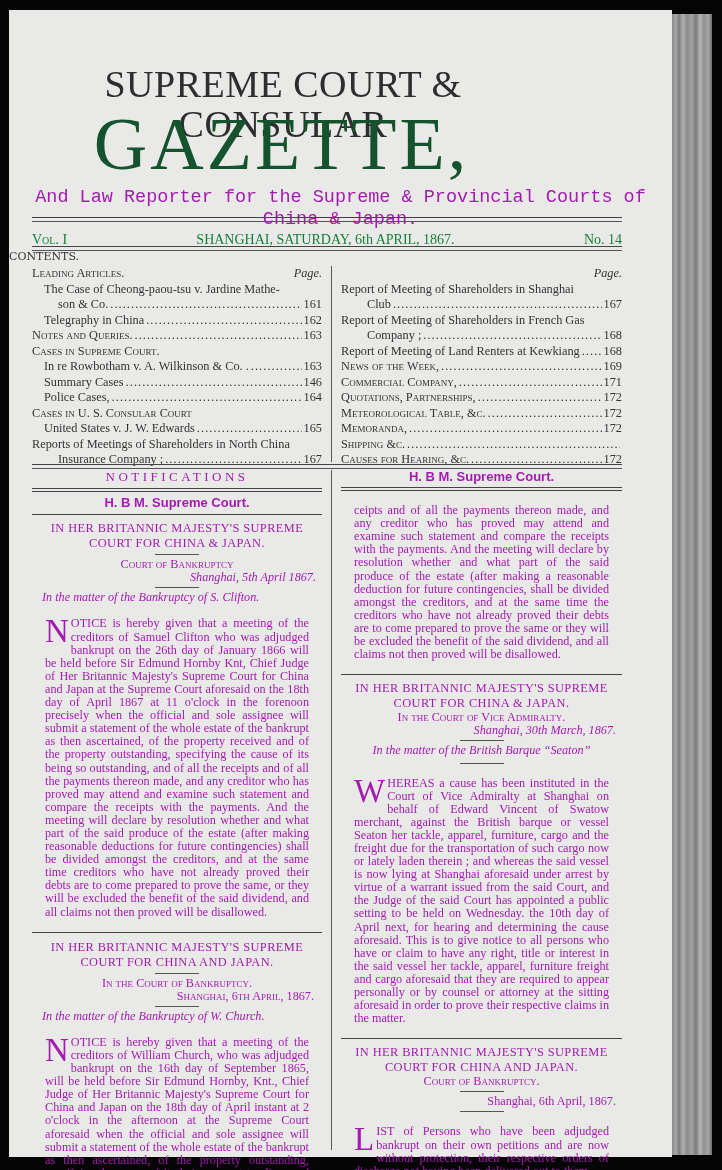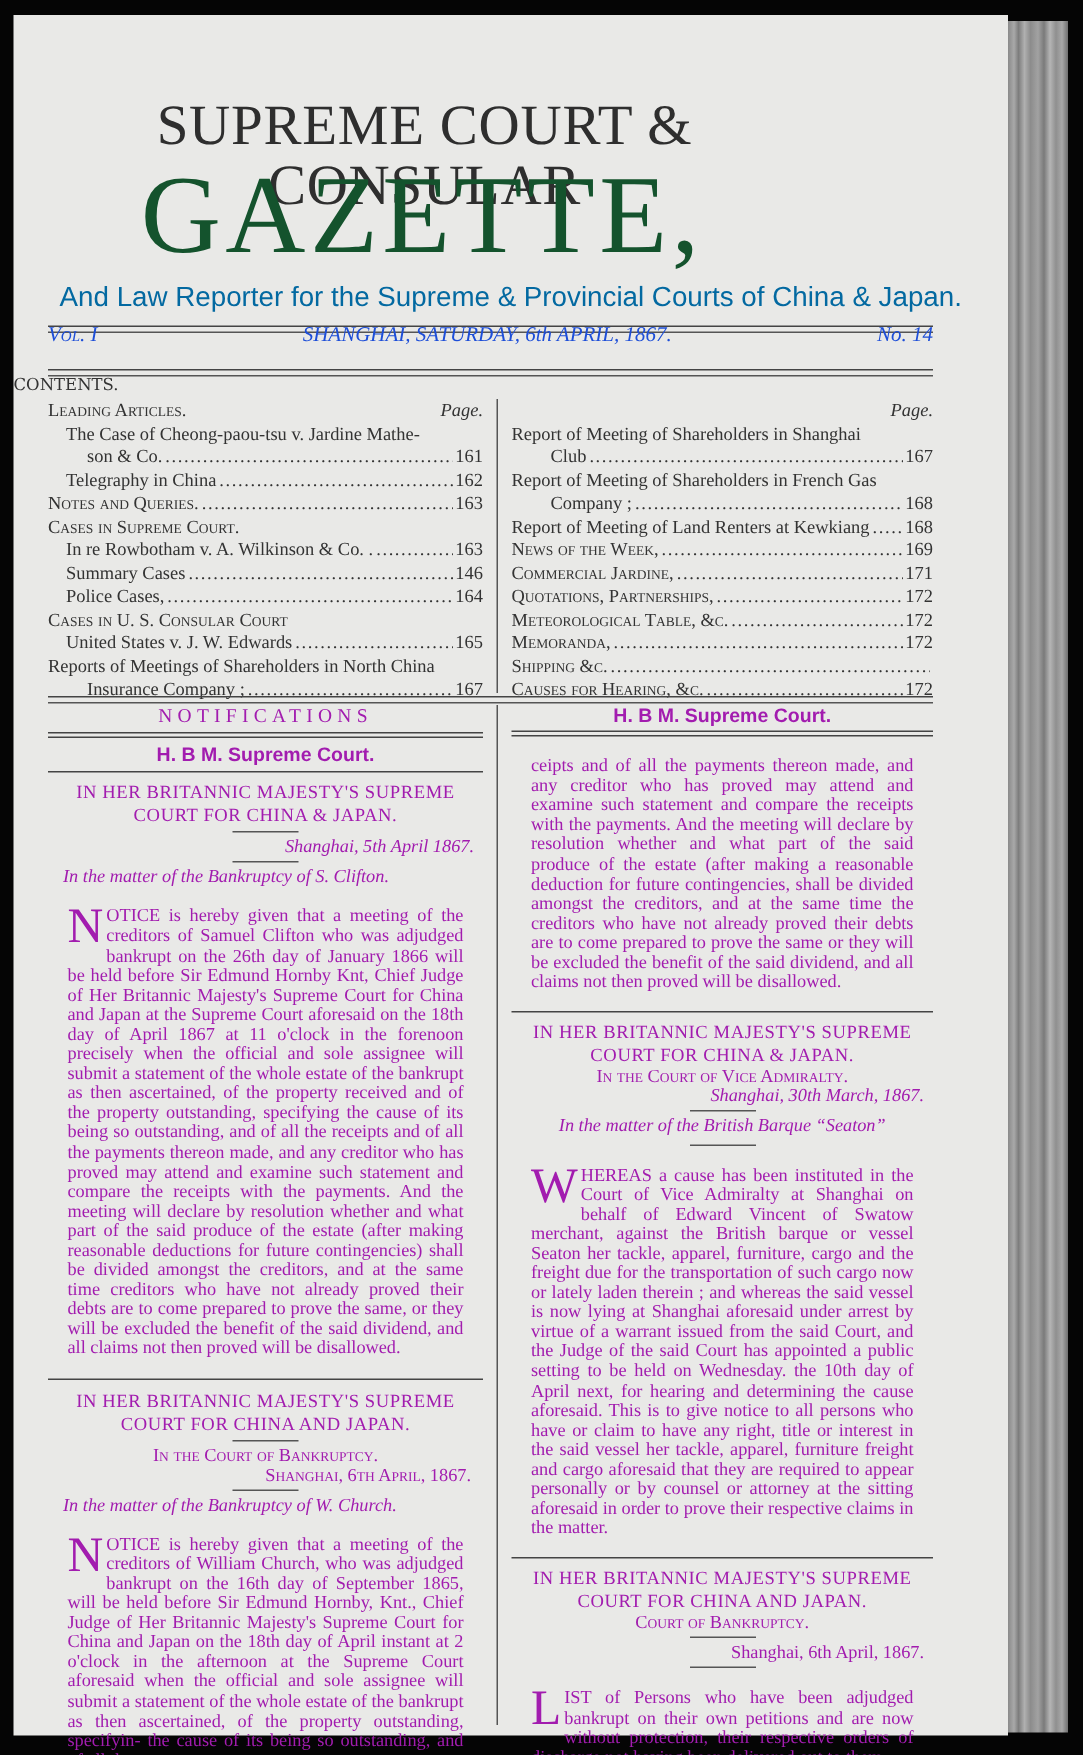--- a/index.html
+++ b/index.html
@@ -7,25 +7,25 @@
          font-family:"DejaVu Serif","Liberation Serif",serif; color:#2a2a2a; }
   .page { position:absolute; left:9px; top:10px; width:663px; height:1147px;
           background:#e9e9e7; }
   .stack { position:absolute; left:672px; top:14px; width:40px; height:1141px;
            background:linear-gradient(90deg,#8a8a8a 0,#a9a9a9 4px,#7d7d7d 7px,#b0b0b0 11px,#8c8c8c 15px,#a2a2a2 20px,#7a7a7a 24px,#b5b5b5 28px,#8f8f8f 32px,#a8a8a8 36px,#6f6f6f 40px); }
   .abs { position:absolute; }
   .title1 { left:0; width:548px; top:54px; text-align:center; font-family:"Liberation Serif",serif;
             font-size:38px; letter-spacing:0.5px; color:#2e2e2e; line-height:40px; }
   .title2 { left:0; width:545px; top:96px; text-align:center; font-family:"Liberation Serif",serif;
             font-size:74px; letter-spacing:3px; color:#14532d; line-height:76px; font-weight:normal; }
-  .subtitle { left:0; width:663px; top:177px; text-align:center; font-family:Liberation Sans, sans-serif;
-              font-size:18.5px; line-height:22px; color:#0369a1; }
+  .subtitle { left:0; width:663px; top:177px; text-align:center; font-family:Liberation Mono, monospace;
+              font-size:18.5px; line-height:22px; color:#a21caf; }
   .dbl { position:absolute; height:3px; border-top:1px solid #444; border-bottom:1px solid #555; }
-  .dateline { left:23px; width:590px; top:206px; font-family:"Liberation Serif",serif; font-size:14px;
-              display:flex; justify-content:space-between; color:#1d4ed8;font-style:italic; }
+  .dateline { left:23px; width:590px; top:222px; font-family:"Liberation Serif",serif; font-size:14px;
+              display:flex; justify-content:space-between; color:#15803d; }
   .sc { font-variant:small-caps; }
   .contents-h { left:0; width:663px; top:240px; text-align:left; font-size:11px; color:#333; }
   .toc { font-family:"Liberation Serif",serif; font-size:12.3px; line-height:15.5px; color:#333; }
   .toc .row { display:flex; white-space:nowrap; }
   .toc .lbl { white-space:nowrap; }
   .toc .dots { flex:1; overflow:hidden; margin:0 2px; }
   .toc .dots::before { content:". . . . . . . . . . . . . . . . . . . . . . . . . . . . . . . . . . . . . . . . . . . . . . . . . . . . . . . . . . . . . . . . . . . . . . . . . . . . . . . . . ."; letter-spacing:-1px; }
   .toc .pg { text-align:right; }
   .ind1 { padding-left:12px; }
   .ind2 { padding-left:26px; }
@@ -148,21 +148,21 @@
           <span class="lbl">Report of Meeting of Land Renters at Kewkiang</span>
           <span class="dots"></span>
           <span class="pg">168</span>
         </div>
         <div class="row ">
           <span class="lbl sc">News of the Week,</span>
           <span class="dots"></span>
           <span class="pg">169</span>
         </div>
         <div class="row ">
-          <span class="lbl sc">Commercial Jardine,</span>
+          <span class="lbl sc">Commercial Company,</span>
           <span class="dots"></span>
           <span class="pg">171</span>
         </div>
         <div class="row ">
           <span class="lbl sc">Quotations, Partnerships,</span>
           <span class="dots"></span>
           <span class="pg">172</span>
         </div>
         <div class="row ">
           <span class="lbl sc">Meteorological Table, &amp;c.</span>
@@ -191,20 +191,21 @@
   <div class="vline" style="left:322px;top:460px;height:680px;"></div>
 
   <div class="abs col" style="left:23px;top:460px;width:290px;">
     <div class="notif">NOTIFICATIONS</div>
     <div style="border-top:1px solid #444;border-bottom:1px solid #444;height:2px;margin:5px 0 4px;"></div>
     <div class="secth">H. B M. Supreme Court.</div>
     <div style="border-top:1px solid #444;margin:5px 0 6px;"></div>
 
     <div class="caps" style="padding:0 8px;">IN HER BRITANNIC MAJESTY'S SUPREME COURT FOR CHINA &amp; JAPAN.</div>
     <div class="short"></div>
+    <div class="ctr sc">Court of Bankruptcy</div>
     <div class="right it" style="padding-right:6px;">Shanghai, 5th April 1867.</div>
     <div class="short"></div>
     <div class="it" style="padding-left:10px;">In the matter of the Bankruptcy of S. Clifton.</div>
     <p><span class="drop">N</span><span>OTICE is hereby given that a meeting of the creditors of Samuel Clifton who was adjudged bankrupt on the 26th day of January 1866 will be held before Sir Edmund Hornby Knt, Chief Judge of Her Britannic Majesty's Supreme Court for China and Japan at the Supreme Court aforesaid on the 18th day of April 1867 at 11 o'clock in the forenoon precisely when the official and sole assignee will submit a statement of the whole estate of the bankrupt as then ascertained, of the property received and of the property outstanding, specifying the cause of its being so outstanding, and of all the receipts and of all the payments thereon made, and any creditor who has proved may attend and examine such statement and compare the receipts with the payments. And the meeting will declare by resolution whether and what part of the said produce of the estate (after making reasonable deductions for future contingencies) shall be divided amongst the creditors, and at the same time creditors who have not already proved their debts are to come prepared to prove the same, or they will be excluded the benefit of the said dividend, and all claims not then proved will be disallowed.</span></p>
 
     <div style="border-top:1px solid #444;margin:7px 0 7px;clear:both;"></div>
     <div class="caps" style="padding:0 10px;">IN HER BRITANNIC MAJESTY'S SUPREME COURT FOR CHINA AND JAPAN.</div>
     <div class="short"></div>
     <div class="ctr sc">In the Court of Bankruptcy.</div>
     <div class="right sc" style="padding-right:8px;">Shanghai, 6th April, 1867.</div>

